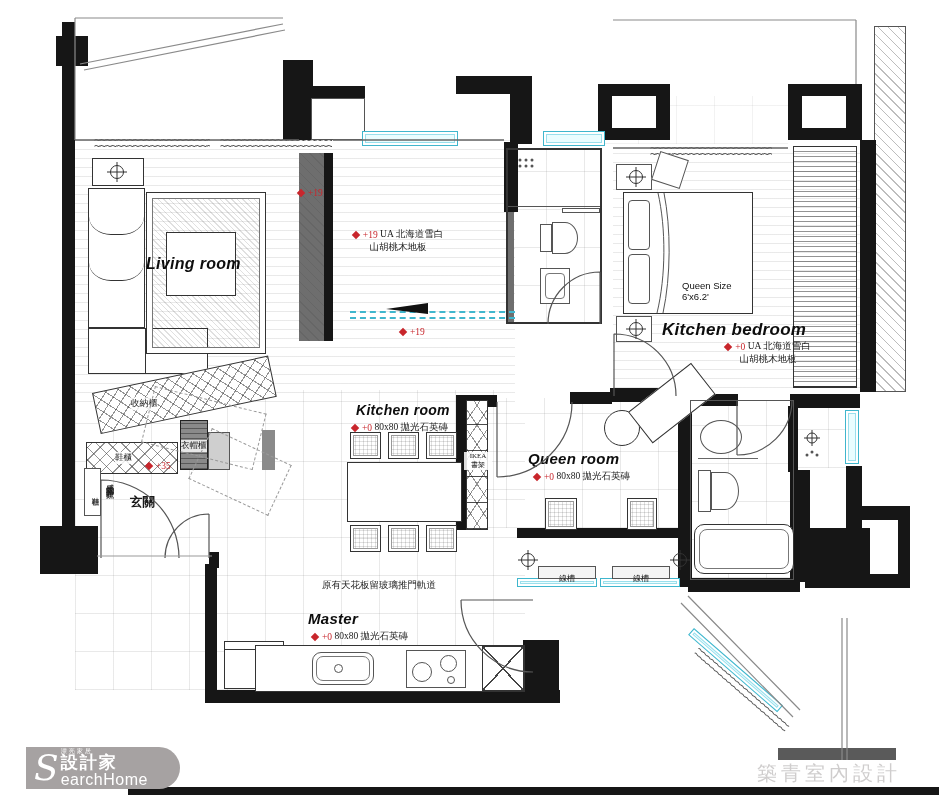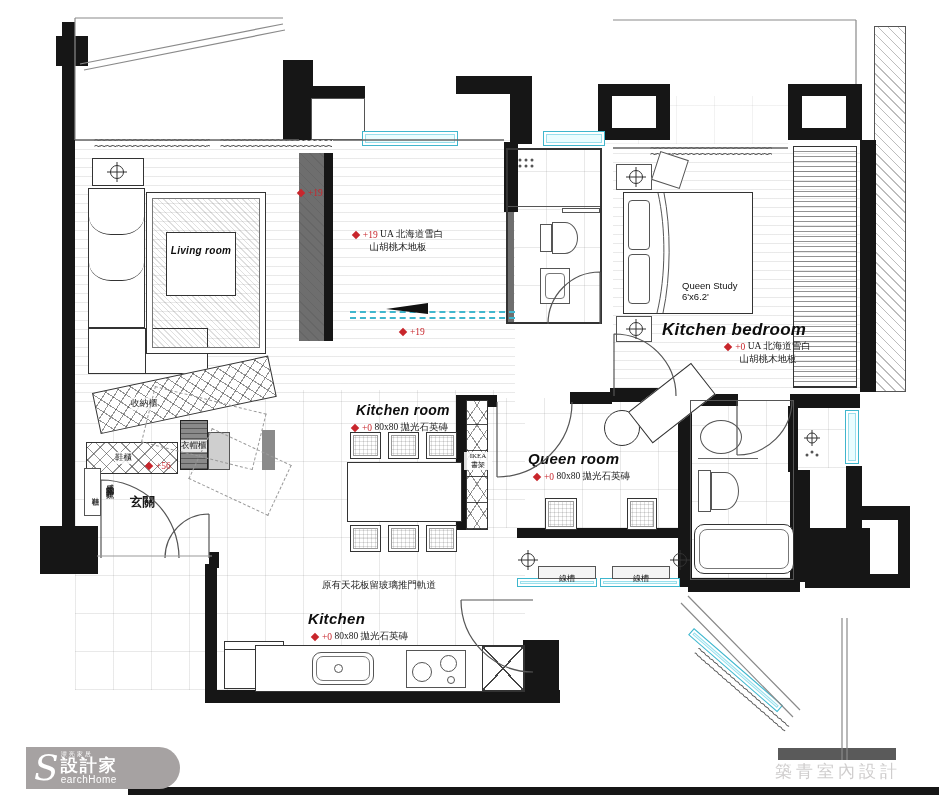--- a/index.html
+++ b/index.html
@@ -41,22 +41,22 @@
                      repeating-linear-gradient(90deg,rgba(0,0,0,.12) 0 1px,transparent 1px 4px)}
   .crossbox{background-image:
     linear-gradient(to top right,transparent 48.7%,#444 48.7% 51.3%,transparent 51.3%),
     linear-gradient(to bottom right,transparent 48.7%,#444 48.7% 51.3%,transparent 51.3%)}
   .logo{left:26px;top:747px;width:154px;height:42px;background:#a6a2a2;border-radius:0 26px 26px 0;
         color:#fff;display:flex;align-items:center;padding-left:8px;box-sizing:border-box}
   .logo-s{font-family:"DejaVu Serif",serif;font-style:italic;font-size:36px;line-height:32px;margin-right:2px}
   .logo-col{display:flex;flex-direction:column;line-height:1.05}
   .logo-tag{font-size:6px;letter-spacing:2px}
   .logo-name{font-size:17px;font-weight:bold;letter-spacing:2px}
-  .logo-sub{font-size:10px;letter-spacing:.5px}
-  .credit{right:38px;top:760px;font-size:17px;color:#cfcdcd;letter-spacing:4px;font-family:"Liberation Sans",sans-serif}
+  .logo-sub{font-size:16px;letter-spacing:.5px}
+  .credit{right:38px;top:760px;font-size:20px;color:#cfcdcd;letter-spacing:4px;font-family:"Liberation Sans",sans-serif}
   svg.ovl{position:absolute;left:0;top:0;pointer-events:none}
 </style>
 </head>
 <body>
 
 <div class="canvas">
 
   <div class="abs wood" style="left:75px;top:140px;width:440px;height:262px"></div>
   <div class="abs wood" style="left:613px;top:148px;width:250px;height:240px"></div>
   <div class="abs grid" style="left:75px;top:390px;width:450px;height:300px"></div>
@@ -128,21 +128,21 @@
   <div class="abs b" style="left:92px;top:158px;width:52px;height:28px"></div>
   <div class="abs b" style="left:88px;top:188px;width:57px;height:140px">
     <div style="border-bottom:1px solid #333;height:45px;border-radius:0 0 40% 40%"></div>
     <div style="border-bottom:1px solid #333;height:45px;border-radius:0 0 40% 40%"></div>
   </div>
   <div class="abs b" style="left:88px;top:328px;width:120px;height:46px">
     <div style="border-right:1px solid #333;width:56px;height:100%;display:inline-block"></div>
   </div>
   <div class="abs dots" style="left:146px;top:192px;width:118px;height:160px;border:1px solid #333;box-shadow:inset 0 0 0 5px #fff,inset 0 0 0 6px #777"></div>
   <div class="abs" style="left:166px;top:232px;width:70px;height:64px;background:#fff;border:1px solid #333;box-sizing:border-box"></div>
-  <div class="abs rlabel" style="left:146px;top:245px;width:110px;text-align:center;font-size:10px">Living room</div>
+  <div class="abs rlabel" style="left:146px;top:255px;width:110px;text-align:left;font-size:16px">Living room</div>
 
   <div class="abs mk" style="left:298px;top:188px">
     <span class="dia"></span>
     <span class="red">+19</span>
     </div>
   <div class="abs" style="left:318px;top:228px;width:160px;text-align:center">
     <div class="mk" style="justify-content:center">
       <span class="dia"></span>
       <span class="red">+19</span>
         <span>&nbsp;</span>
@@ -152,21 +152,21 @@
     </div>
   <div class="abs mk" style="left:400px;top:327px">
     <span class="dia"></span>
     <span class="red">+19</span>
     </div>
 
   <div class="abs b" style="left:623px;top:192px;width:130px;height:122px"></div>
   <div class="abs b1" style="left:628px;top:200px;width:22px;height:50px;border-radius:4px"></div>
   <div class="abs b1" style="left:628px;top:254px;width:22px;height:50px;border-radius:4px"></div>
   <div class="abs" style="left:682px;top:280px;font-size:9.5px;color:#111">
-    <div>Queen Study</div>
+    <div>Queen Size</div>
       <div>6'x6.2'</div>
     </div>
   <div class="abs b1" style="left:616px;top:164px;width:36px;height:26px"></div>
   <div class="abs b1" style="left:616px;top:316px;width:36px;height:26px"></div>
   <div class="abs b1" style="left:655px;top:155px;width:30px;height:30px;transform:rotate(18deg)"></div>
   <div class="abs hlines" style="left:793px;top:146px;width:64px;height:242px;border:1px solid #333;box-sizing:border-box;
        box-shadow:inset 0 -60px 0 -59px #333,inset 0 -120px 0 -119px #333,inset 0 -180px 0 -179px #333"></div>
   <div class="abs rlabel" style="left:662px;top:320px;font-size:17px">Kitchen bedroom</div>
   <div class="abs" style="left:688px;top:340px;width:160px;text-align:center">
     <div class="mk" style="justify-content:center">
@@ -226,21 +226,21 @@
   <div class="abs" style="left:690px;top:400px;width:104px;height:180px;border:1px solid #555;box-sizing:border-box"></div>
   <div class="abs b1" style="left:700px;top:420px;width:42px;height:34px;border-radius:50%"></div>
   <div class="abs" style="left:698px;top:458px;width:60px;height:1px;background:#666"></div>
   <div class="abs b1" style="left:698px;top:470px;width:13px;height:42px"></div>
   <div class="abs b1" style="left:711px;top:472px;width:28px;height:38px;border-radius:0 50% 50% 0"></div>
   <div class="abs b" style="left:694px;top:524px;width:100px;height:50px;border-radius:10px">
     <div style="border:1px solid #777;border-radius:8px;margin:4px;height:38px"></div>
     </div>
 
   <div class="abs cjk" style="left:322px;top:579px;font-size:9.5px">原有天花板留玻璃推門軌道</div>
-  <div class="abs rlabel" style="left:308px;top:610px;font-size:15px">Kitchen</div>
+  <div class="abs rlabel" style="left:308px;top:610px;font-size:15px">Master</div>
   <div class="abs mk" style="left:312px;top:630px">
     <span class="dia"></span>
     <span class="red">+0</span>
       <span>&nbsp;</span>
     <span class="cjk" style="font-size:9.5px">80x80 拋光石英磚</span>
     </div>
   <div class="abs b" style="left:224px;top:641px;width:60px;height:48px">
     <div style="border-bottom:1px solid #333;height:7px"></div>
     </div>
   <div class="abs b" style="left:255px;top:645px;width:270px;height:47px"></div>
@@ -261,21 +261,21 @@
     <span class="cjk" style="font-size:8.5px;background:rgba(255,255,255,.85);position:absolute;left:28px;top:9px">鞋櫃</span>
     </div>
   <div class="abs hlines" style="left:180px;top:420px;width:28px;height:50px;background-color:#8a8a8a;border:1px solid #222;box-sizing:border-box"></div>
   <div class="abs b1" style="left:208px;top:432px;width:22px;height:38px;background:#cfcfcf"></div>
   <div class="abs cjk" style="left:181px;top:440px;font-size:8.5px;background:rgba(255,255,255,.8)">衣帽櫃</div>
   <div class="abs" style="left:262px;top:430px;width:13px;height:40px;background:#8a8a8a"></div>
   <div class="abs dash" style="left:155px;top:386px;width:115px;height:58px;transform:rotate(14deg);transform-origin:left top"></div>
   <div class="abs dash" style="left:212px;top:428px;width:88px;height:56px;transform:rotate(25deg);transform-origin:left top"></div>
   <div class="abs mk" style="left:146px;top:461px">
     <span class="dia"></span>
-    <span class="red">+56</span>
+    <span class="red">+35</span>
     </div>
   <div class="abs b1 vtext cjk" style="left:84px;top:468px;width:17px;height:48px;font-size:7.5px;text-align:center">
     <span>鞋櫃</span></div>
   <div class="abs vtext cjk" style="left:103px;top:477px;height:100px;font-size:8px">感應式玄關穿衣鏡</div>
   <div class="abs cjk" style="left:130px;top:494px;font-size:12.5px;font-weight:bold">玄關</div>
 
   <svg class="ovl" width="939" height="795" viewBox="0 0 939 795">
     <g stroke="#555" stroke-width="1.2" fill="none">
 
       <path d="M75,18 H283 M75,18 V140 M80,64 L283,24 M84,70 L285,30" stroke="#8a8a8a"></path>

